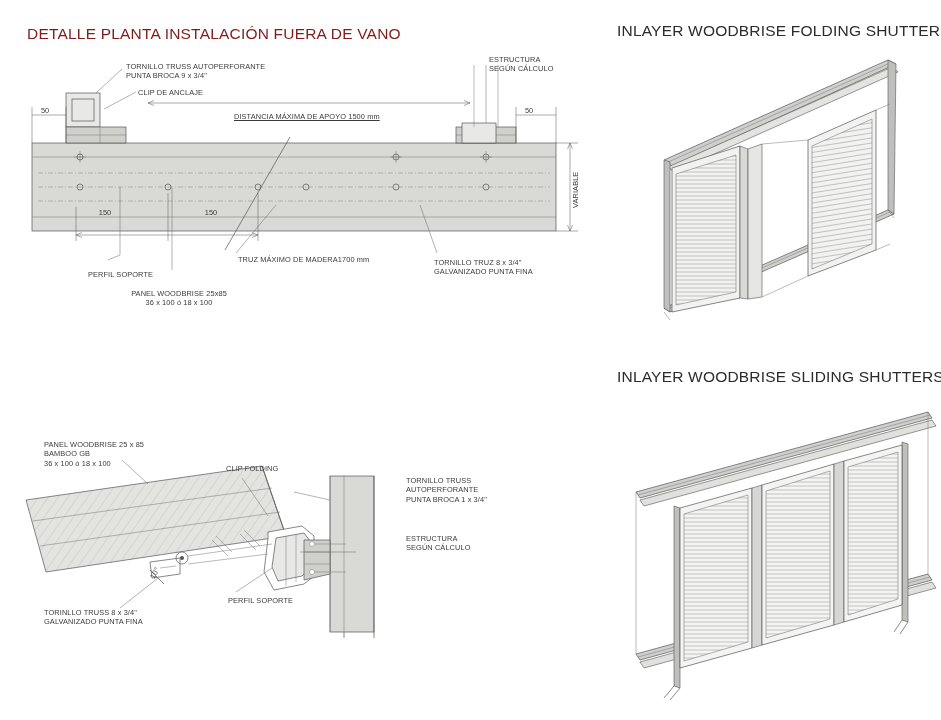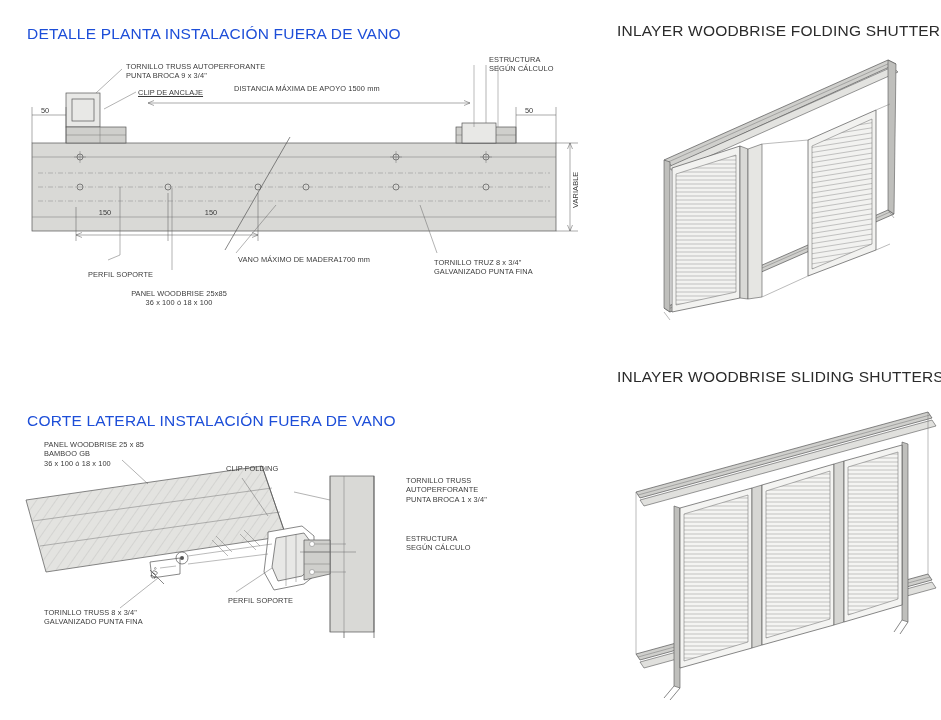--- a/index.html
+++ b/index.html
@@ -7,21 +7,21 @@
     margin: 0; padding: 0;
     width: 941px; height: 720px;
     background: #ffffff;
     font-family: "Liberation Sans", sans-serif;
     overflow: hidden;
   }
   .page { position: relative; width: 941px; height: 720px; }
 
   .title {
     position: absolute;
-    color: #1d4ed8;
+    color: #7f1d1d;
     font-size: 15.5px;
     letter-spacing: 0.2px;
     white-space: nowrap;
   }
   .title-dark {
     position: absolute;
     color: #2b2b2b;
     font-size: 15.5px;
     letter-spacing: 0.2px;
     white-space: nowrap;
@@ -134,35 +134,34 @@
     <line class="ln-lead" x1="486" y1="20" x2="486" y2="78"></line>
     <line class="ln-lead" x1="120" y1="210" x2="120" y2="142"></line>
     <line class="ln-lead" x1="120" y1="210" x2="108" y2="215"></line>
     <line class="ln-lead" x1="172" y1="225" x2="172" y2="143"></line>
     <line class="ln-lead" x1="236" y1="208" x2="276" y2="160"></line>
     <line class="ln-lead" x1="437" y1="208" x2="420" y2="160"></line>
   </svg>
 
   <div class="lbl" style="left:126px; top:62px; width:180px;">TORNILLO TRUSS AUTOPERFORANTE
 PUNTA BROCA 9 x 3/4"</div>
-  <div class="lbl" style="left:138px; top:88px; width:140px;text-decoration:underline;">CLIP DE ANCLAJE</div>
+  <div class="lbl" style="left:138px; top:88px; width:140px;">CLIP DE ANCLAJE</div>
   <div class="lbl" style="left:489px; top:55px; width:120px;">ESTRUCTURA
 SEGÚN CÁLCULO</div>
-  <div class="lbl" style="left:234px; top:84px; width:260px;">DISTANCIA MÁXIMA DE APOYO 1500 mm</div>
+  <div class="lbl" style="left:234px; top:112px; width:260px;text-decoration:underline;">DISTANCIA MÁXIMA DE APOYO 1500 mm</div>
   <div class="lbl" style="left:88px; top:270px; width:140px;">PERFIL SOPORTE</div>
   <div class="lbl" style="left:99px; top:289px; width:160px;text-align:center;">PANEL WOODBRISE 25x85
 36 x 100 ó 18 x 100</div>
-  <div class="lbl" style="left:238px; top:255px; width:190px;">VANO MÁXIMO DE MADERA1700 mm</div>
+  <div class="lbl" style="left:238px; top:255px; width:190px;">TRUZ MÁXIMO DE MADERA1700 mm</div>
   <div class="lbl" style="left:434px; top:258px; width:140px;">TORNILLO TRUZ 8 x 3/4"
 GALVANIZADO PUNTA FINA</div>
   <div class="lbl" style="left:571px; top:208px; width:60px; transform:rotate(-90deg); transform-origin:0 0;">VARIABLE</div>
   <div class="lbl" style="left:90px; top:208px; width:30px; text-align:center;">150</div>
   <div class="lbl" style="left:196px; top:208px; width:30px; text-align:center;">150</div>
 
-  <div class="title" style="left:27px; top:412px;">CORTE LATERAL INSTALACIÓN FUERA DE VANO</div>
 
   <svg width="600" height="250" style="left:0; top:440px;">
     <defs>
       <pattern id="hatch" width="8" height="8" patternUnits="userSpaceOnUse" patternTransform="rotate(35)">
         <line class="hatch-ln" x1="0" y1="0" x2="0" y2="8"></line>
       </pattern>
       <pattern id="hatch2" width="7" height="7" patternUnits="userSpaceOnUse" patternTransform="rotate(-40)">
         <line class="hatch-ln" x1="0" y1="0" x2="0" y2="7"></line>
       </pattern>
     </defs>

